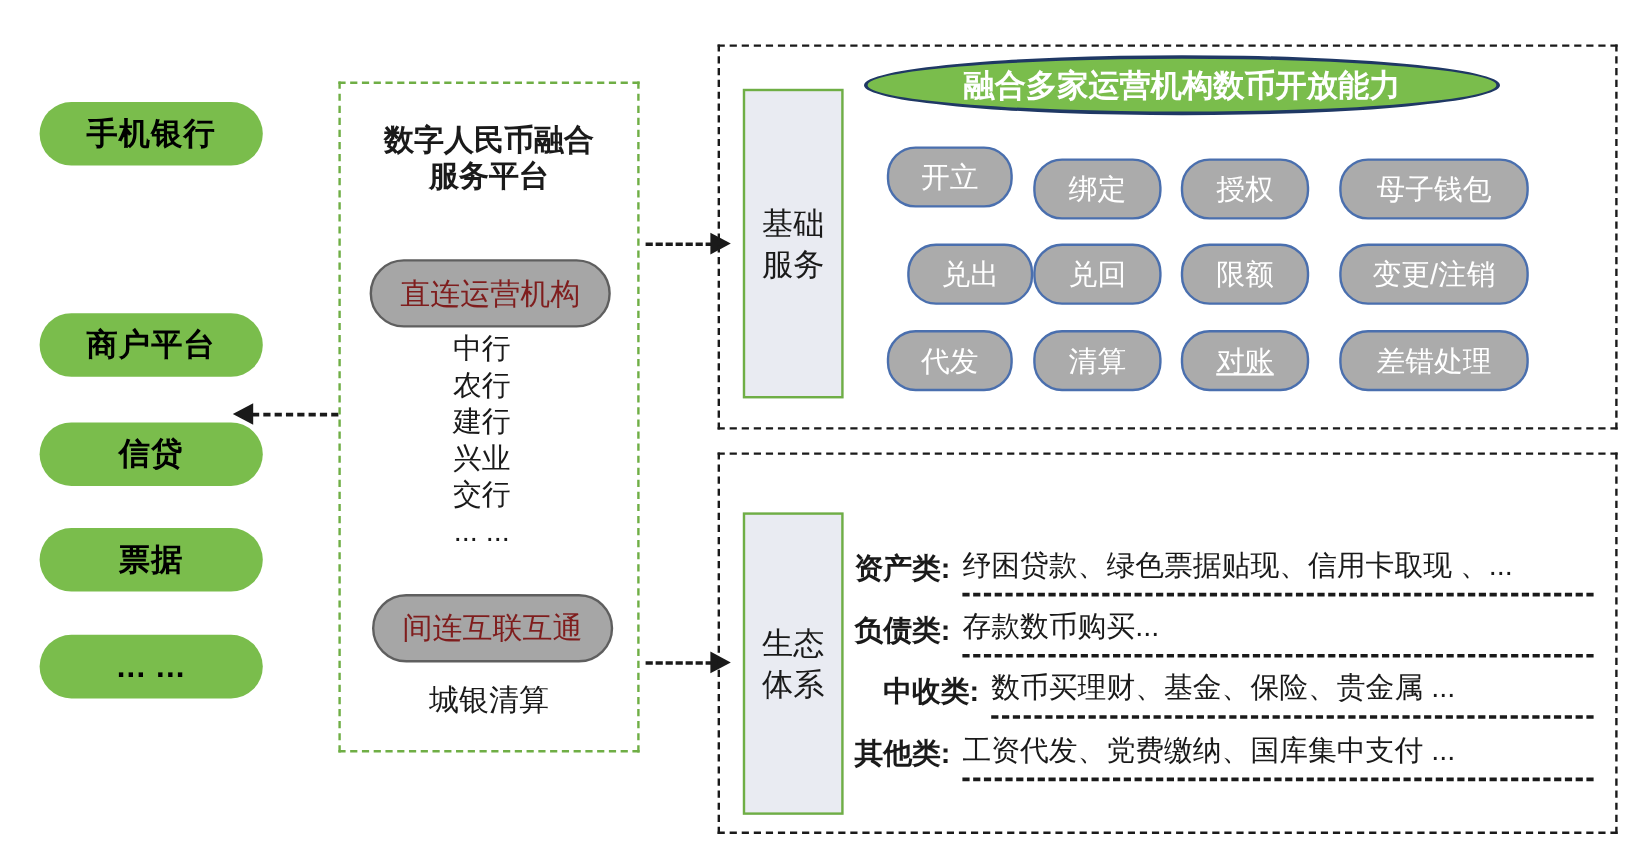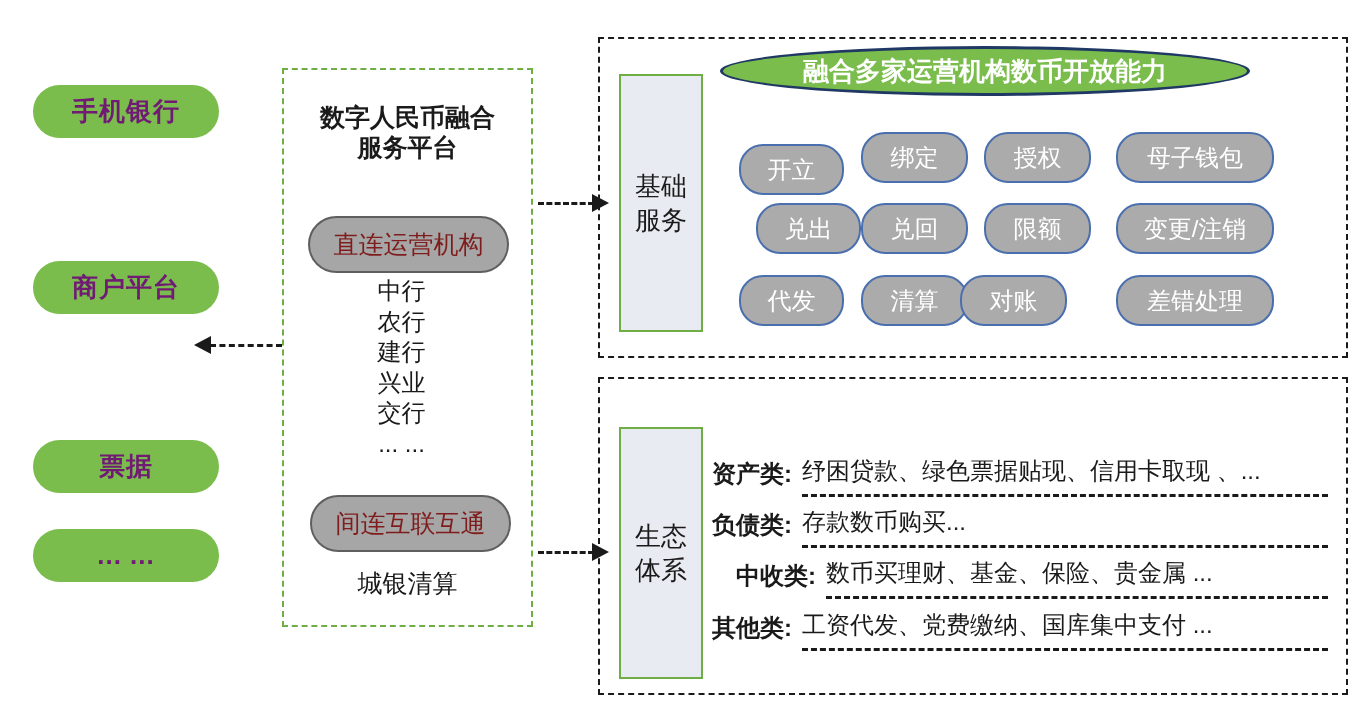--- a/index.html
+++ b/index.html
@@ -7,21 +7,21 @@
     --pill-gray:#ababab; --pill-gray-dark:#a6a6a6; --pill-gray-border:#5f5f5f;
     --pill-blue-border:#4a6fae; --side-label-bg:#e9ebf2; --ink:#1a1a1a;
   }
   html,body{margin:0;padding:0;background:#ffffff;}
   body{font-family:"Liberation Sans","DejaVu Sans",sans-serif;color:var(--ink);}
   #canvas{position:relative;width:1358px;height:712px;background:#ffffff;overflow:hidden;}
 
   
   .ch-pill{position:absolute;left:33px;width:186px;height:53px;background:var(--green);
     border-radius:27px;display:flex;align-items:center;justify-content:center;
-    color:#701a75;font-weight:bold;font-size:26px;letter-spacing:1px;}
+    color:#000000;font-weight:bold;font-size:26px;letter-spacing:1px;}
 
   
   .platform-panel{position:absolute;left:282px;top:68px;width:251px;height:559px;
     border:2px dashed var(--green-border);box-sizing:border-box;}
   .platform-title{position:absolute;top:32px;left:0;right:0;text-align:center;
     font-size:25px;font-weight:bold;line-height:30px;}
   .mid-pill{position:absolute;width:201px;height:57px;background:var(--pill-gray-dark);
     border:2px solid var(--pill-gray-border);border-radius:30px;box-sizing:border-box;
     display:flex;align-items:center;justify-content:center;color:#7f1d1d;font-size:25px;}
   #direct-pill{left:24px;top:146px;}
@@ -66,20 +66,21 @@
   .head-right{border-top:9px solid transparent;border-bottom:9px solid transparent;
     border-left:17px solid var(--ink);}
 </style>
 </head>
 <body>
 
 <div id="canvas">
 
   <div class="ch-pill" style="top:85px">手机银行</div>
   <div class="ch-pill" style="top:261px">商户平台</div>
+  <div class="ch-pill" style="top:352px">信贷</div>
   <div class="ch-pill" style="top:440px">票据</div>
   <div class="ch-pill" style="top:529px">... ...</div>
 
   <div class="dash-line" style="left:210px;top:344px;width:72px;"></div>
   <div class="head head-left" style="left:194px;top:336px;"></div>
 
   <div class="platform-panel">
     <div class="platform-title">
       <div>数字人民币融合</div>
       <div>服务平台</div>
@@ -102,33 +103,33 @@
 
   <div class="dash-line" style="left:538px;top:551px;width:56px;"></div>
   <div class="head head-right" style="left:592px;top:543px;"></div>
 
   <div class="panel" id="svc-panel">
     <div class="side-label" id="svc-side">
       <span>基础服务</span>
     </div>
     <div class="oval" id="svc-oval">融合多家运营机构数币开放能力</div>
 
-    <div class="svc-pill" style="left:139px;top:105px;width:105px;">开立</div>
+    <div class="svc-pill" style="left:139px;top:83px;width:105px;">开立</div>
     <div class="svc-pill" style="left:261px;top:93px;width:107px;">绑定</div>
     <div class="svc-pill" style="left:384px;top:93px;width:107px;">授权</div>
     <div class="svc-pill" style="left:516px;top:93px;width:158px;">母子钱包</div>
 
     <div class="svc-pill" style="left:156px;top:164px;width:105px;">兑出</div>
     <div class="svc-pill" style="left:261px;top:164px;width:107px;">兑回</div>
     <div class="svc-pill" style="left:384px;top:164px;width:107px;">限额</div>
     <div class="svc-pill" style="left:516px;top:164px;width:158px;">变更/注销</div>
 
     <div class="svc-pill" style="left:139px;top:236px;width:105px;">代发</div>
     <div class="svc-pill" style="left:261px;top:236px;width:107px;">清算</div>
-    <div class="svc-pill" style="left:360px;top:236px;width:107px;">对账</div>
+    <div class="svc-pill" style="left:384px;top:236px;width:107px;text-decoration:underline;">对账</div>
     <div class="svc-pill" style="left:516px;top:236px;width:158px;">差错处理</div>
   </div>
 
   <div class="panel" id="eco-panel">
     <div class="side-label" id="eco-side">
       <span>生态体系</span>
     </div>
 
     <div class="eco-row" style="top:74px;">
       <span class="eco-label">资产类:</span>

